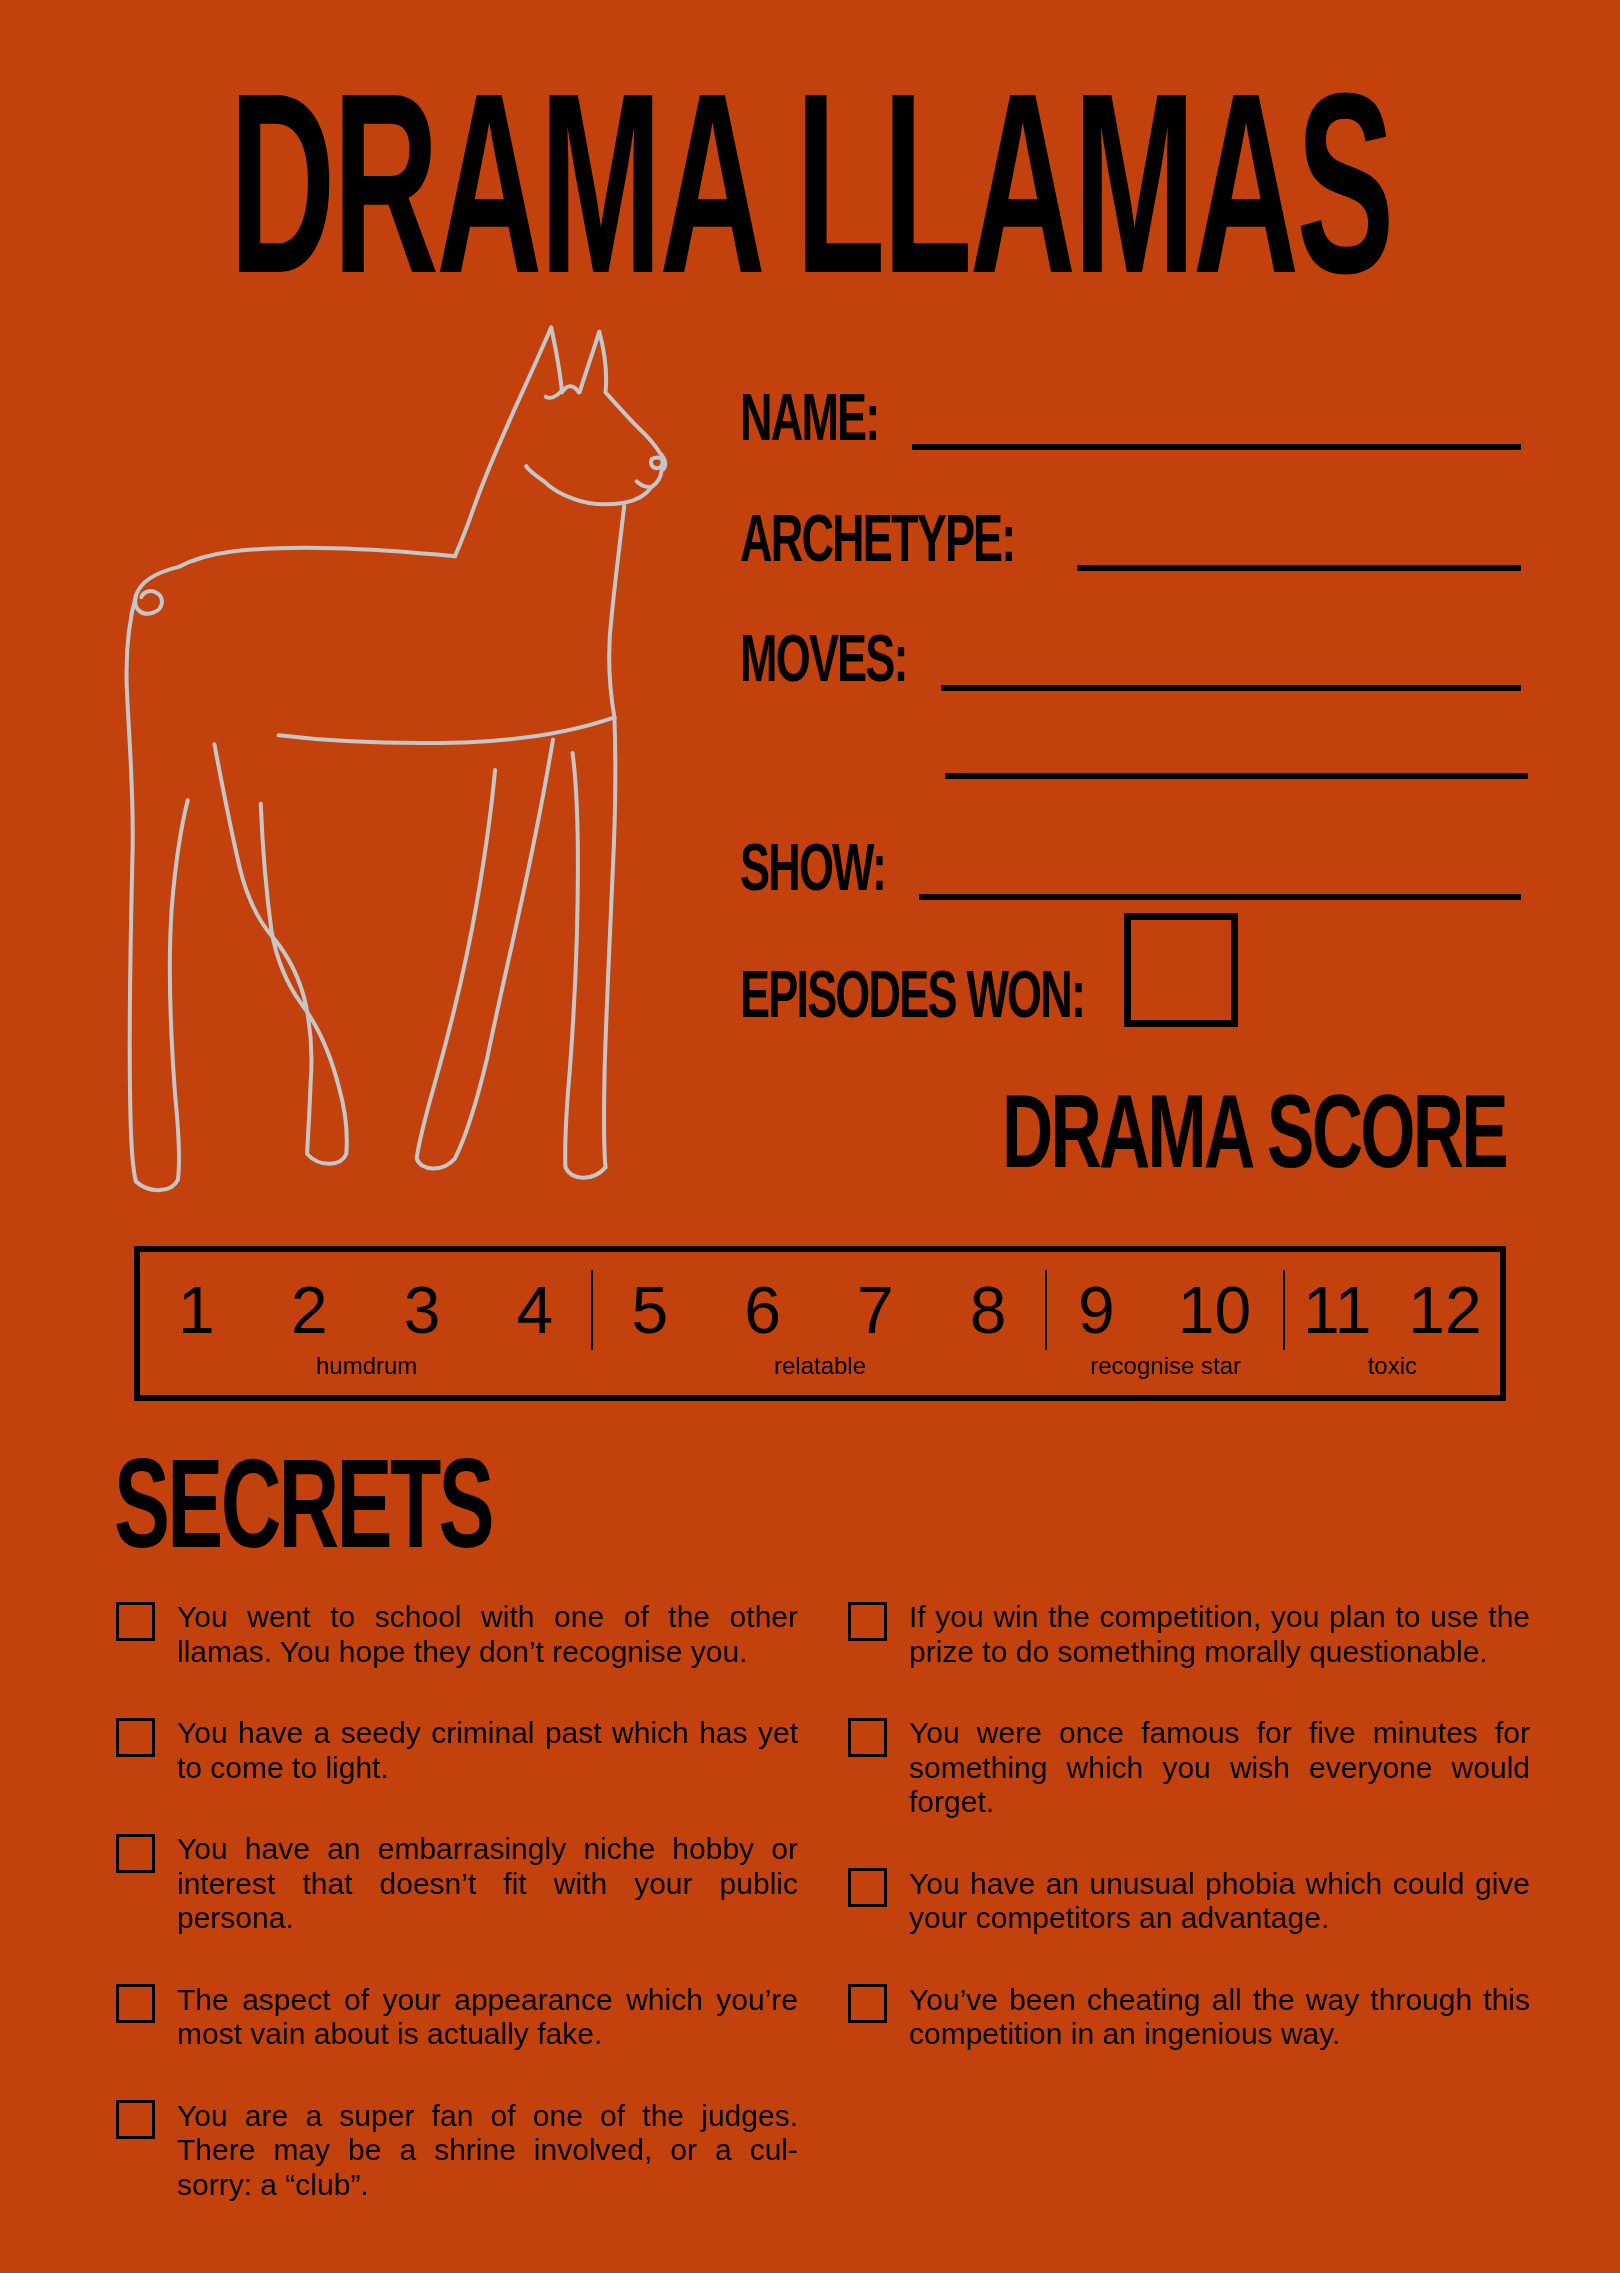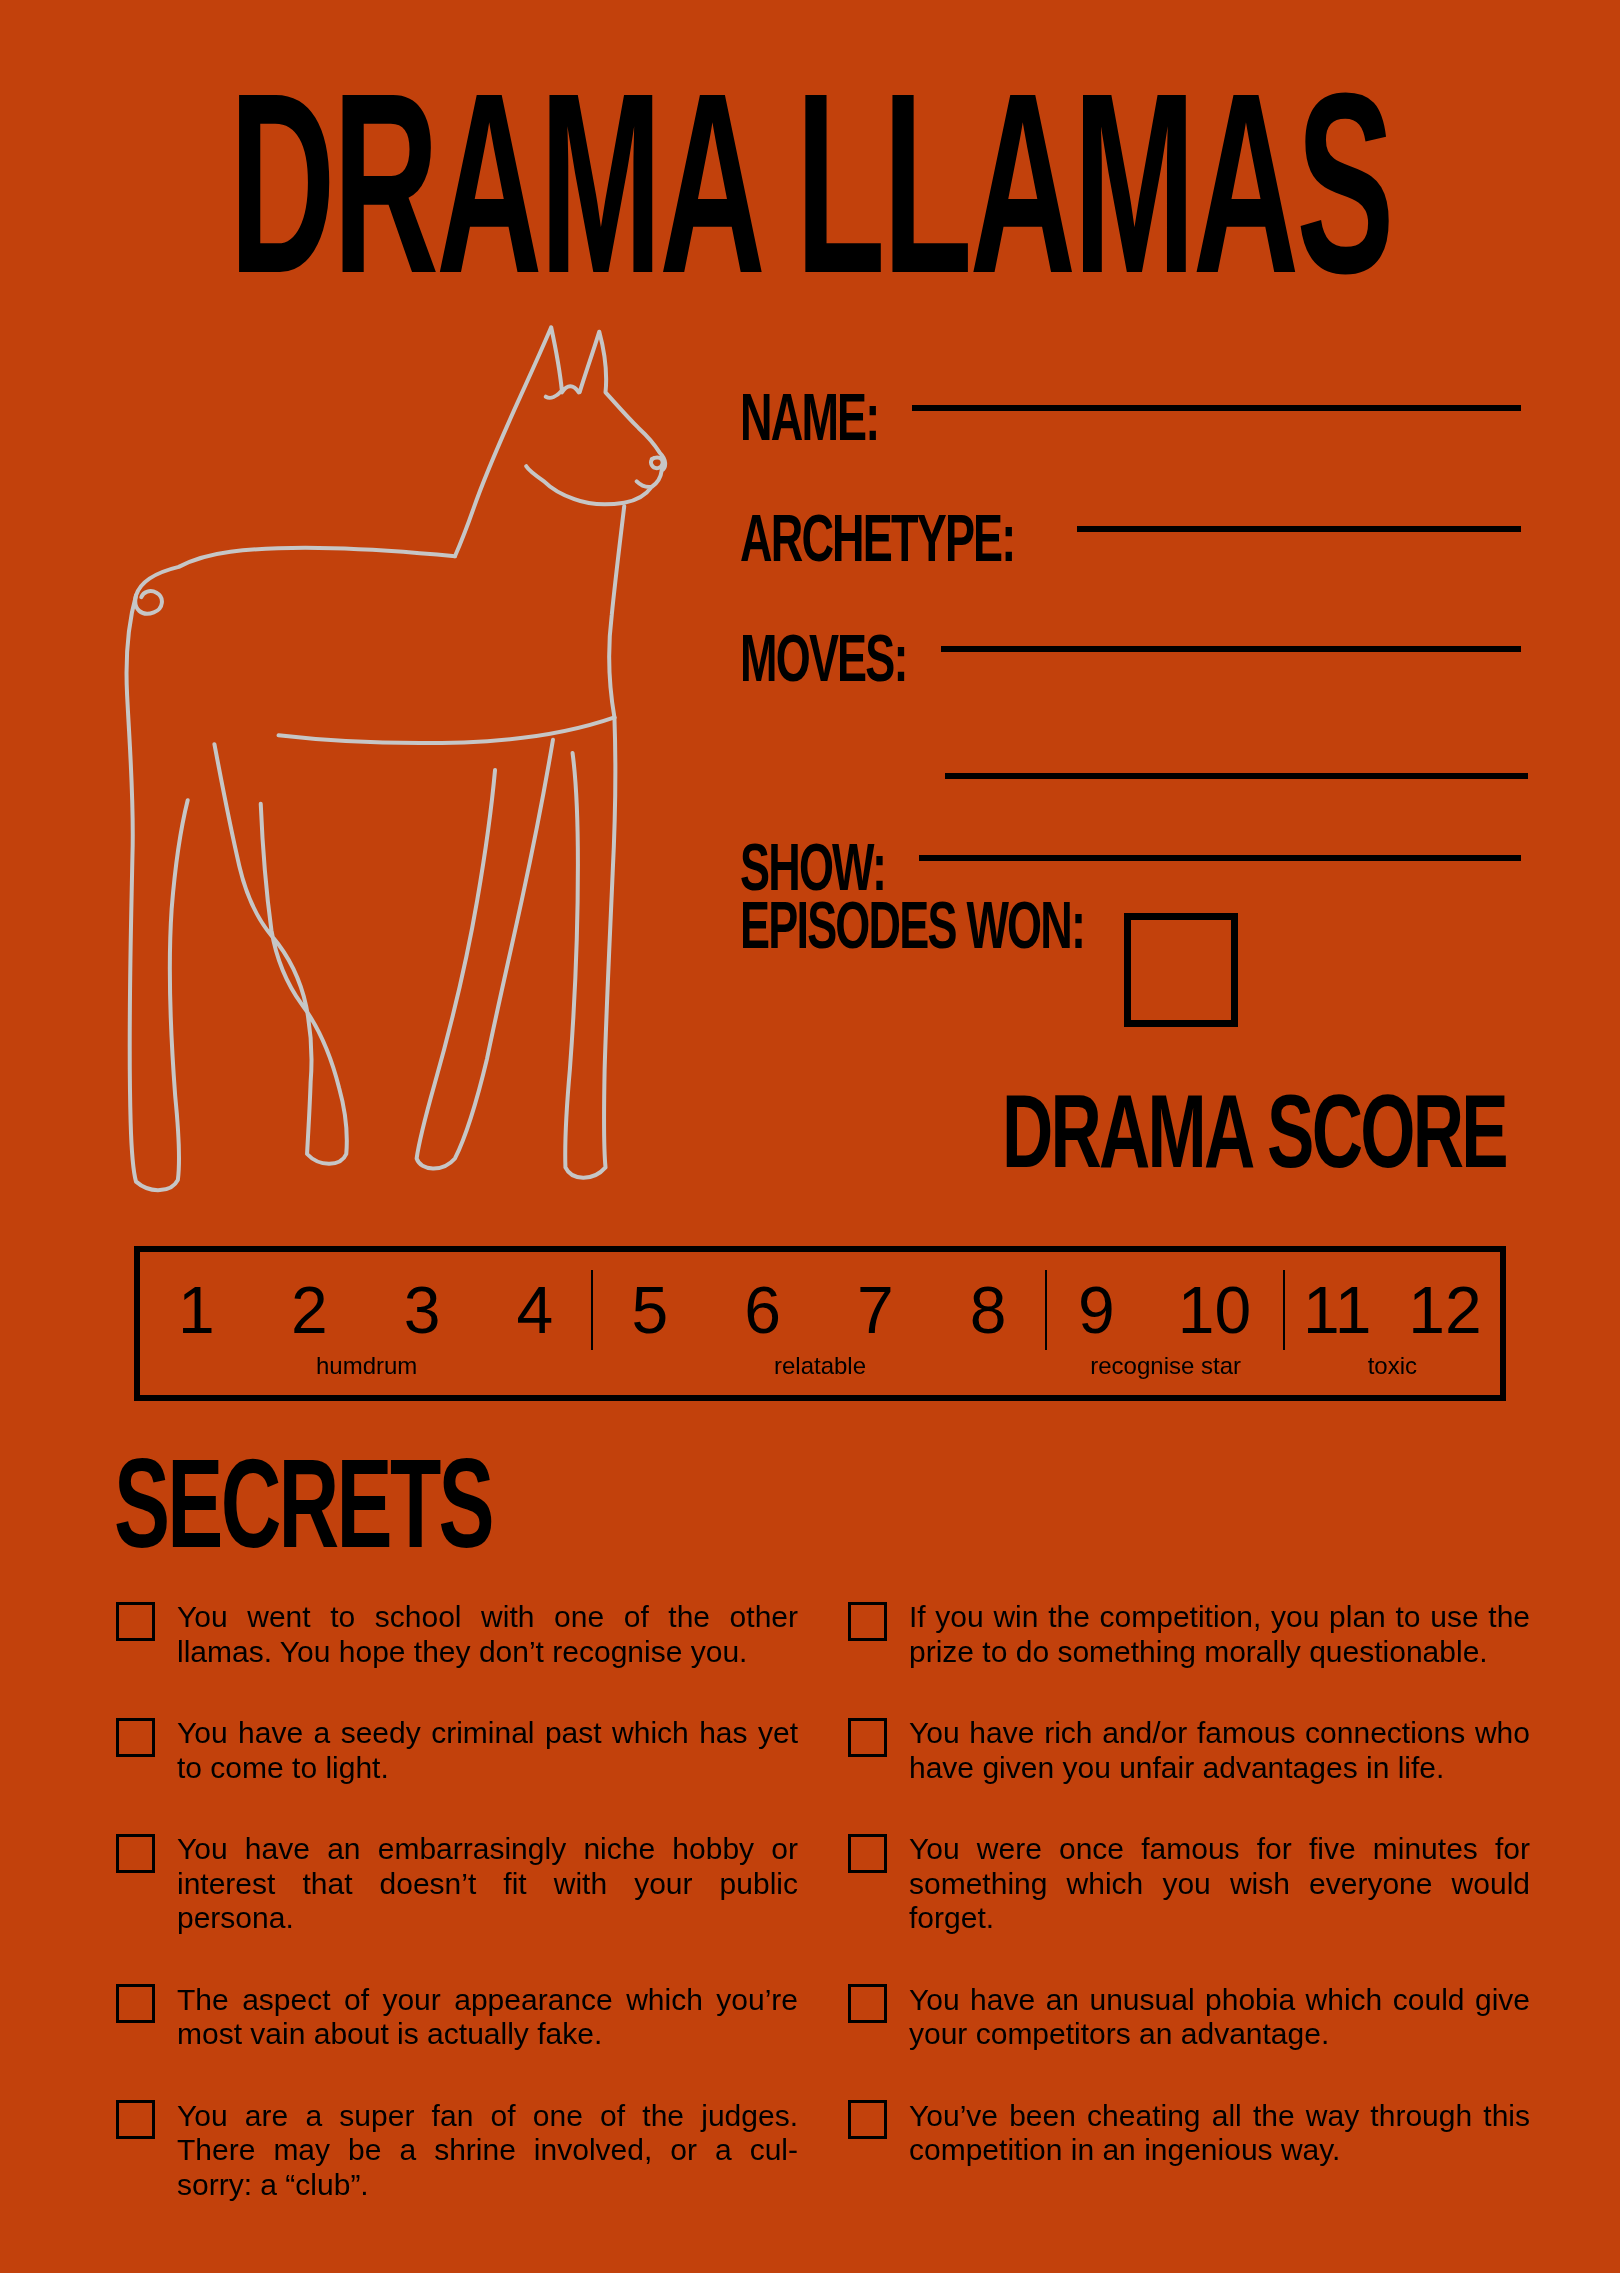--- a/index.html
+++ b/index.html
@@ -23,21 +23,21 @@
     text-align:center;
     font-size:147px;line-height:1;
     margin:0;white-space:nowrap;
     transform:scaleY(1.75);
     transform-origin:50% 0;
   }
   
   .llama{position:absolute;left:85px;top:321px;width:633px;height:882px;}
   .llama path{fill:none;stroke:#c6c6c6;stroke-width:4.5;stroke-linecap:round;stroke-linejoin:round;}
   
-  .frow{position:absolute;left:740px;right:100px;display:flex;align-items:flex-start;}
+  .frow{position:absolute;left:740px;right:100px;display:flex;align-items:flex-end;}
   .flabel{
     display:inline-block;font-size:45px;line-height:1;
     transform:scaleY(1.5);transform-origin:0 100%;
     white-space:nowrap;letter-spacing:-1.8px;
   }
   .fline{flex:1;border-bottom:6.2px solid #000;margin-left:34px;height:0;overflow:hidden;color:transparent;}
   .bare-line{position:absolute;left:945px;right:93px;top:773px;border-bottom:6.2px solid #000;height:0;overflow:hidden;color:transparent;}
   .ep-box{width:100px;height:100px;border:7.1px solid #000;margin-left:40px;flex:none;}
   
   .score-heading{
@@ -193,24 +193,20 @@
     </div>
   </div>
 
   <div class="secrets-col col-r">
     <div class="secret">
       <div class="chk"></div>
       <div class="stext">If you win the competition, you plan to use the prize to do something morally questionable.</div>
     </div>
     <div class="secret">
       <div class="chk"></div>
-      <div class="stext">You have rich and/or famous connections who have given you unfair advantages in life.</div>
-    </div>
-    <div class="secret">
-      <div class="chk"></div>
       <div class="stext">You were once famous for five minutes for something which you wish everyone would forget.</div>
     </div>
     <div class="secret">
       <div class="chk"></div>
       <div class="stext">You have an unusual phobia which could give your competitors an advantage.</div>
     </div>
     <div class="secret">
       <div class="chk"></div>
       <div class="stext">You’ve been cheating all the way through this competition in an ingenious way.</div>
     </div>

